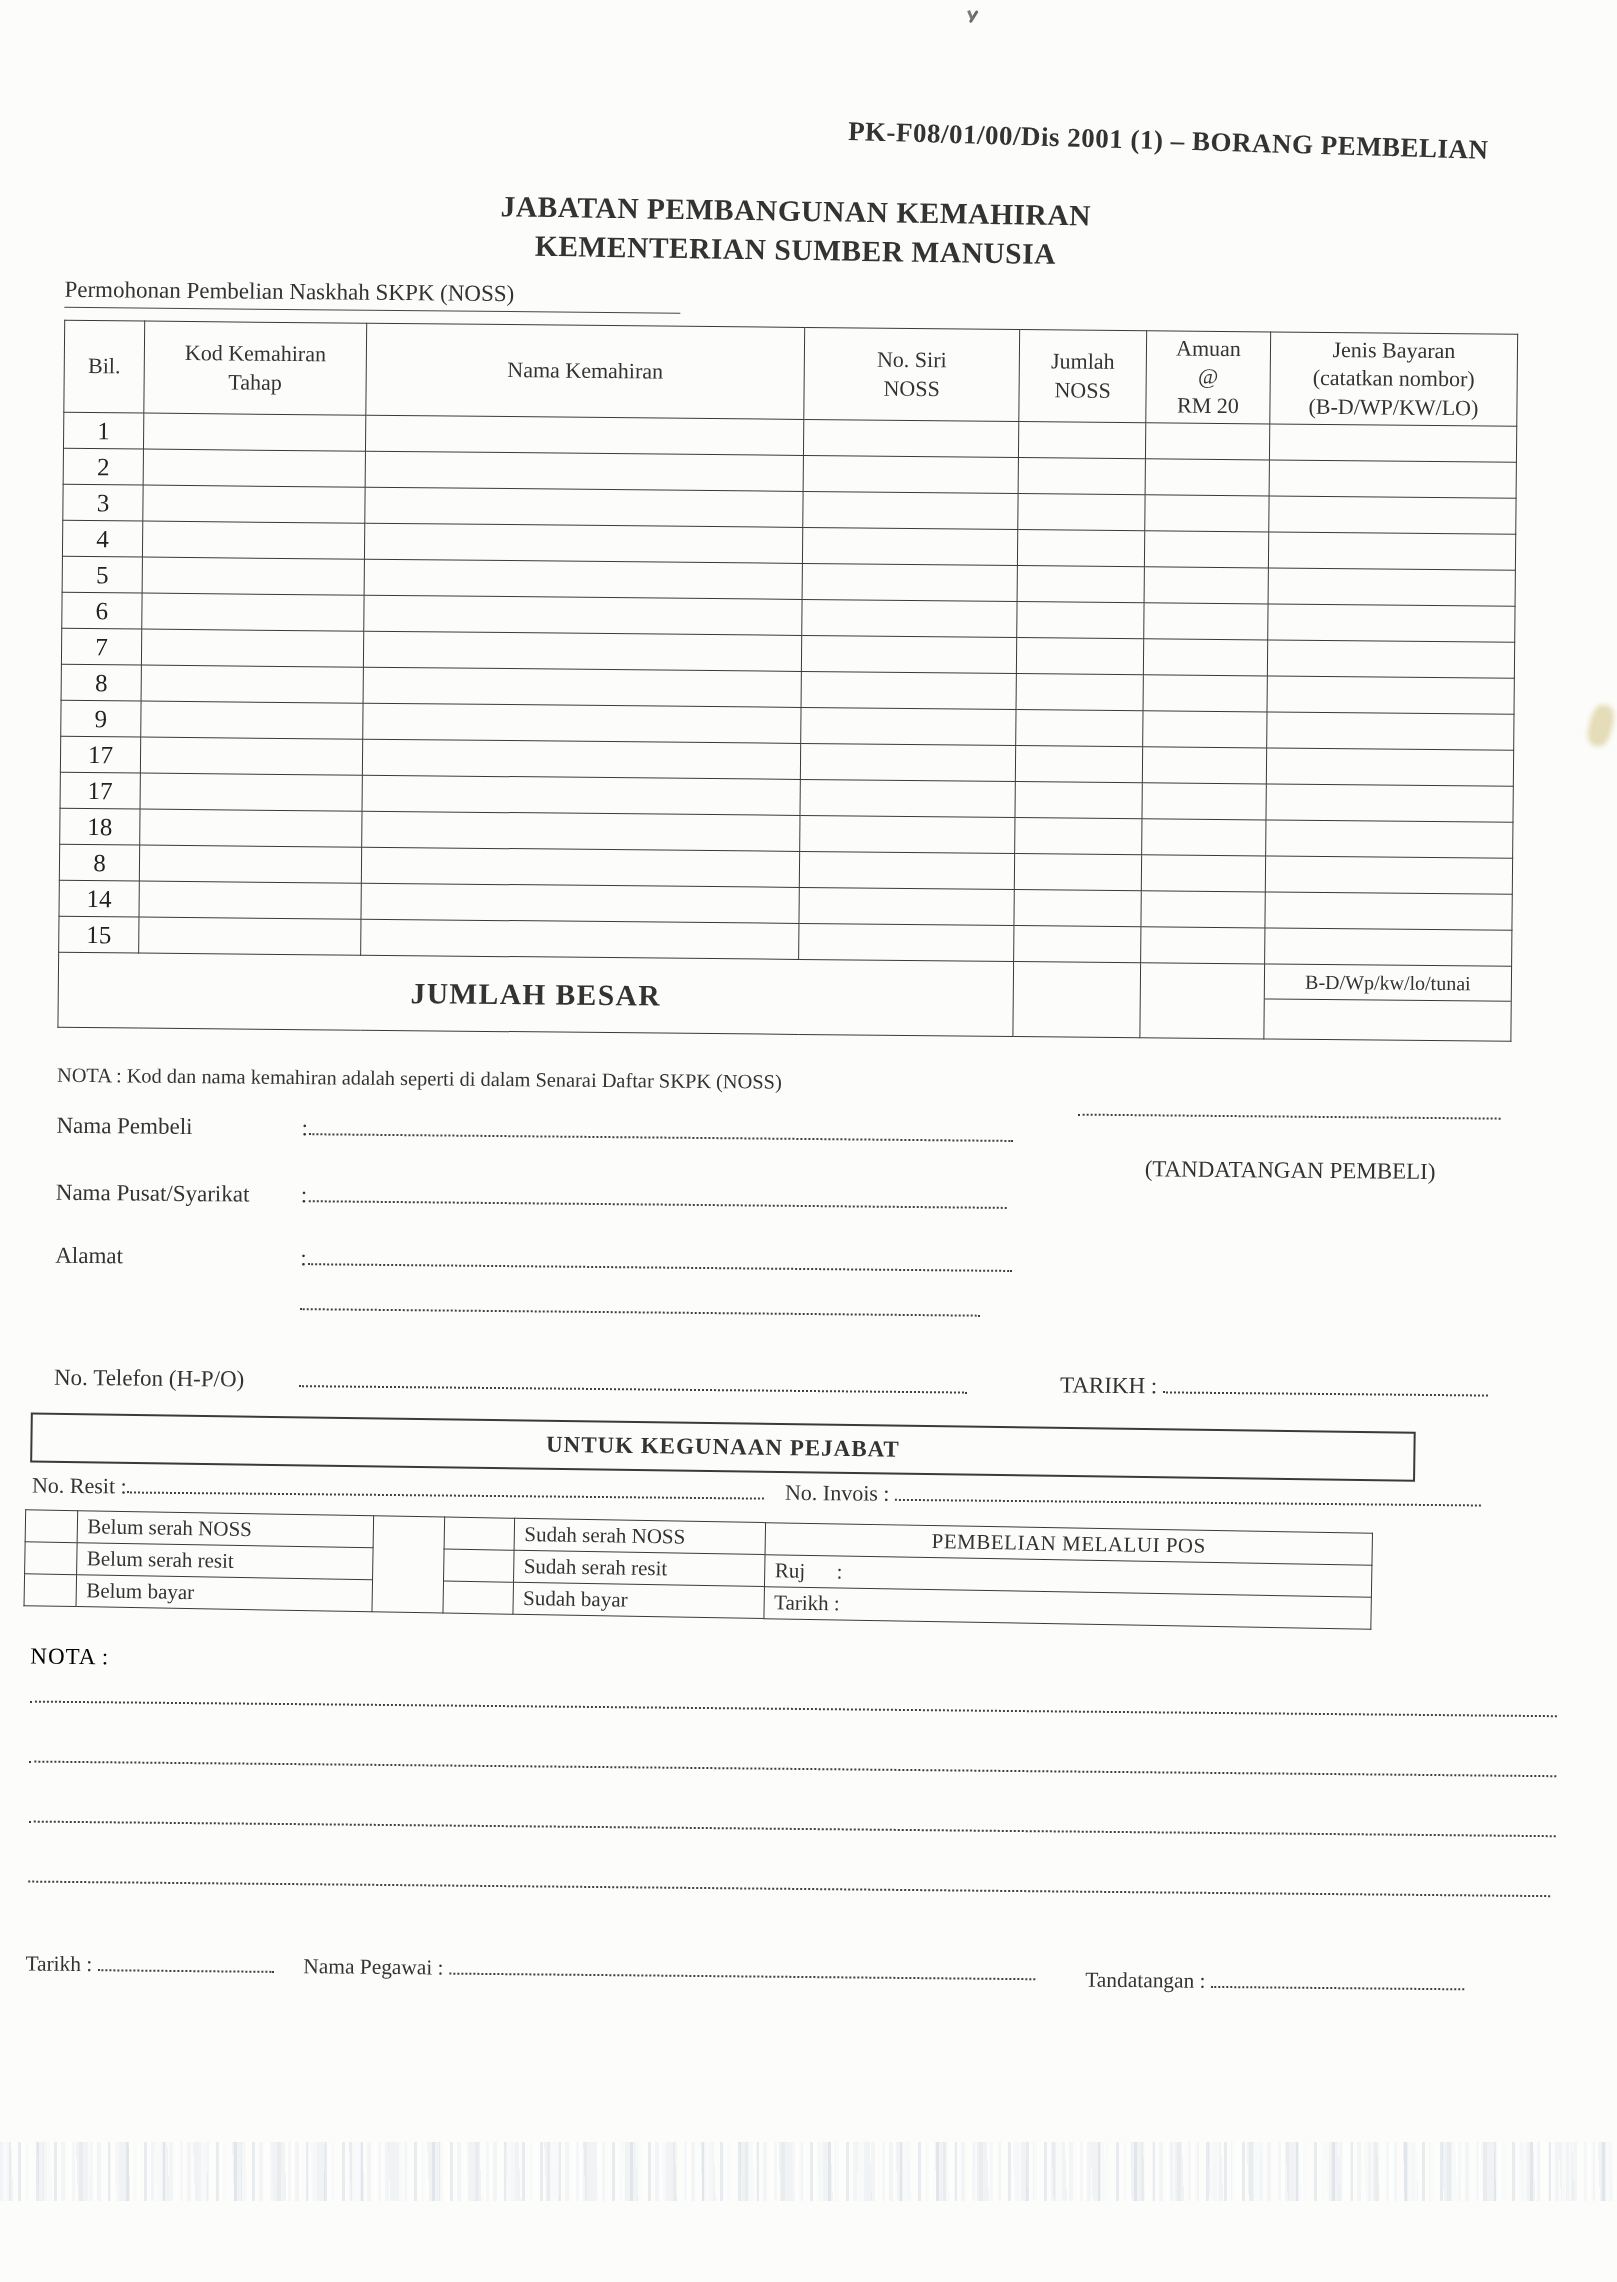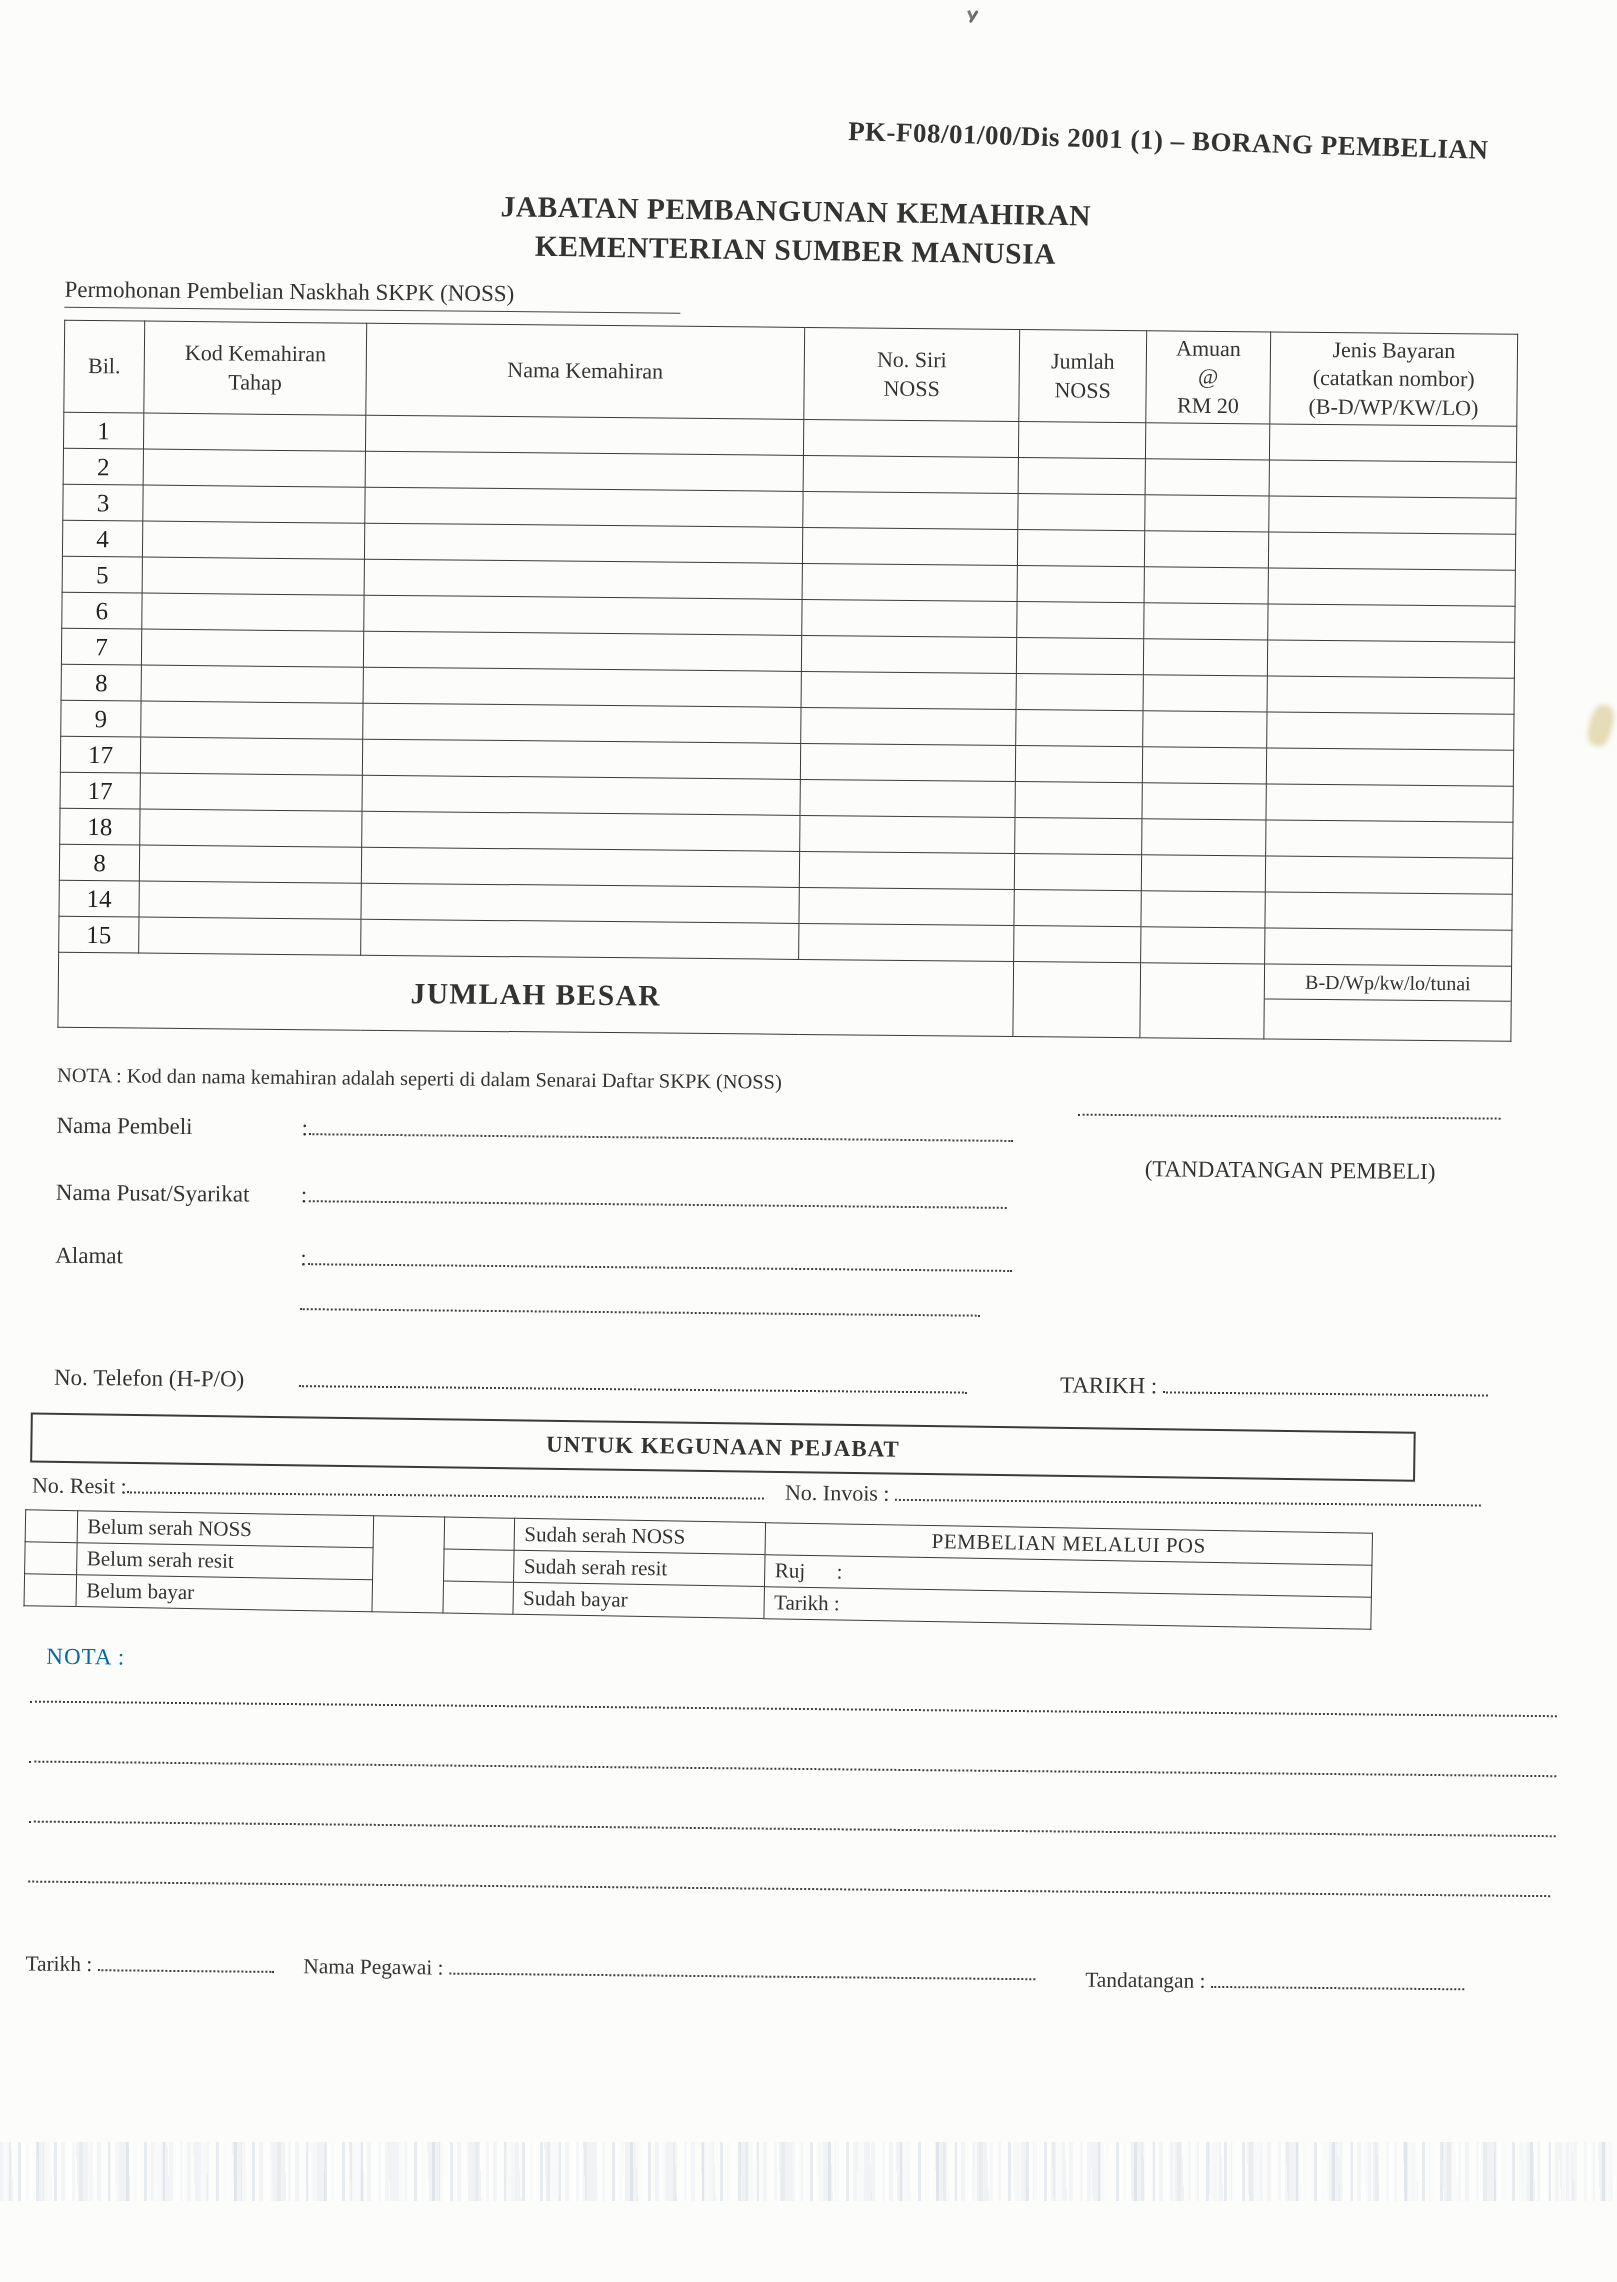--- a/index.html
+++ b/index.html
@@ -47,21 +47,21 @@
   .office-box{position:absolute;left:36px;top:1423px;width:1381px;height:46px;
               border:2.4px solid #3a3a3a;display:flex;align-items:center;justify-content:center;
               font-size:23px;font-weight:600;letter-spacing:1px;color:#333;transform:rotate(.25deg);}
   #status-table{position:absolute;left:31px;top:1522px;width:1348px;transform:rotate(.45deg);}
   #status-table td{border:1.9px solid #3a3a3a;height:31px;font-size:21px;color:#333;
                    padding:0 0 0 9.5px;vertical-align:middle;}
   #status-table td.cb{padding:0;}
   #status-table td.gap{padding:0;}
   #status-table td.pos-head{text-align:center;padding:0;letter-spacing:0.5px;}
   #status-table td.pre{white-space:pre;}
-  .nota-label{position:absolute;left:38px;top:1651px;font-size:23px;letter-spacing:1px;color:#0369a1;margin-left:16px;}
+  .nota-label{position:absolute;left:38px;top:1651px;font-size:23px;letter-spacing:1px;color:#000000;}
 
   
   .f-small{font-size:21.4px;}
 
   
   .speck{position:absolute;left:964px;top:7.6px;width:2.9px;height:14.3px;background:#6a6a6a;
          transform:rotate(32deg);border-radius:1.9px;}
   .speck::after{content:"";position:absolute;left:-3.8px;top:2.9px;width:2.9px;height:8.6px;
                 background:#7a7a7a;transform:rotate(-55deg);}
   .smudge{position:absolute;left:1588px;top:697px;width:23px;height:42px;

